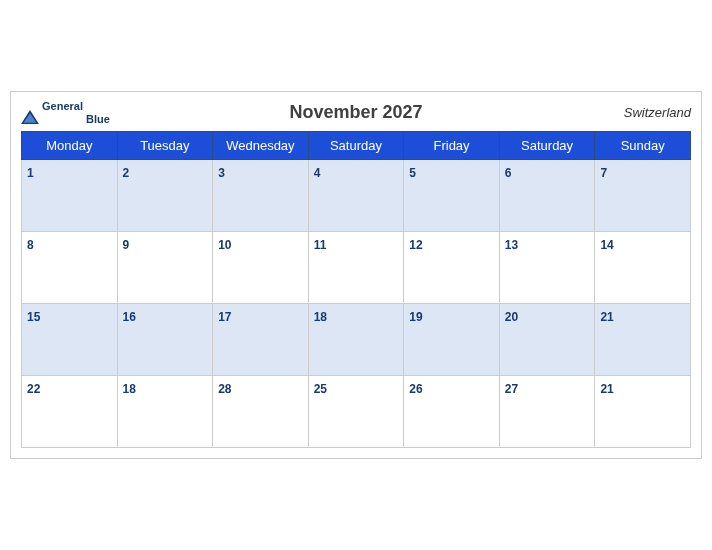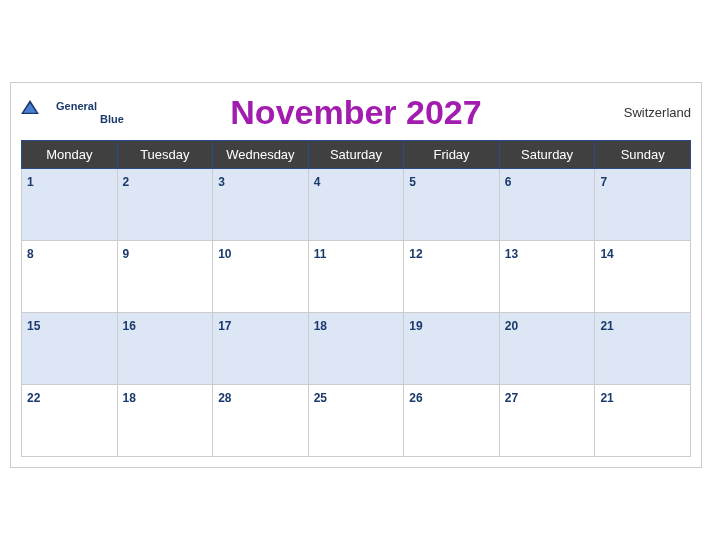--- a/index.html
+++ b/index.html
@@ -45,45 +45,46 @@
       line-height: 1.1;
       margin-left: 44px;
     }
     .logo-icon {
       width: 18px;
       height: 14px;
       margin-bottom: 1px;
     }
     .logo-container {
       display: flex;
-      align-items: flex-start;
-      gap: 17px;
+      align-items: flex-end;
+      gap: 3px;
     }
     .logo-text-block {
       display: flex;
       flex-direction: column;
     }
     .month-title {
-      font-size: 34px;
+      font-size: 18px;
       font-weight: bold;
-      color: #a21caf;
+      color: #404040;
       text-align: center;
     }
     .country-label {
       position: absolute;
       right: 0;
       font-size: 13px;
       color: #333;
+      font-style: italic;
     }
     .calendar-grid {
       width: 100%;
       border-collapse: collapse;
     }
     .calendar-grid th {
-      background-color: #404040;
+      background-color: #1d4ed8;
       color: #fff;
       text-align: center;
       padding: 6px 4px;
       font-size: 13px;
       font-weight: normal;
       border: 1px solid #2a4a8b;
     }
     .calendar-grid td {
       border: 1px solid #ccc;
       vertical-align: top;

